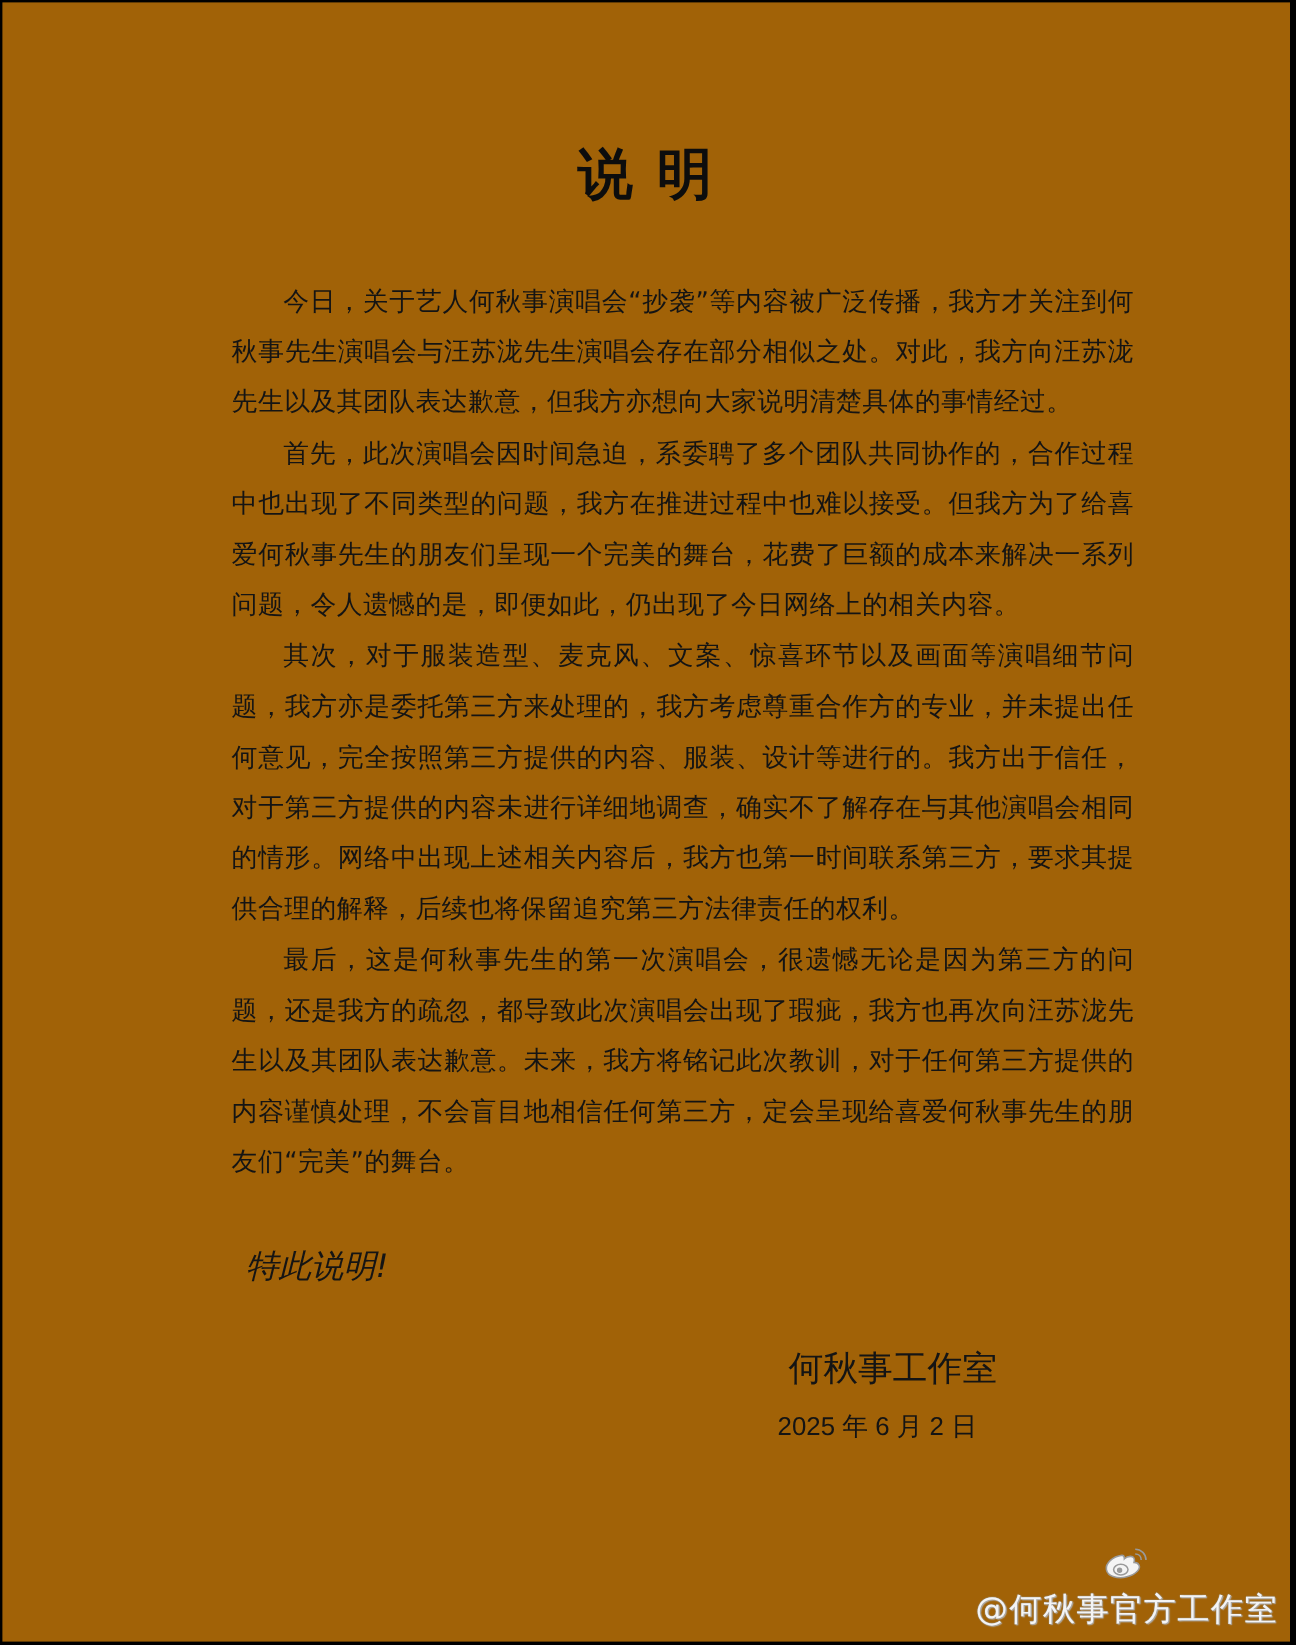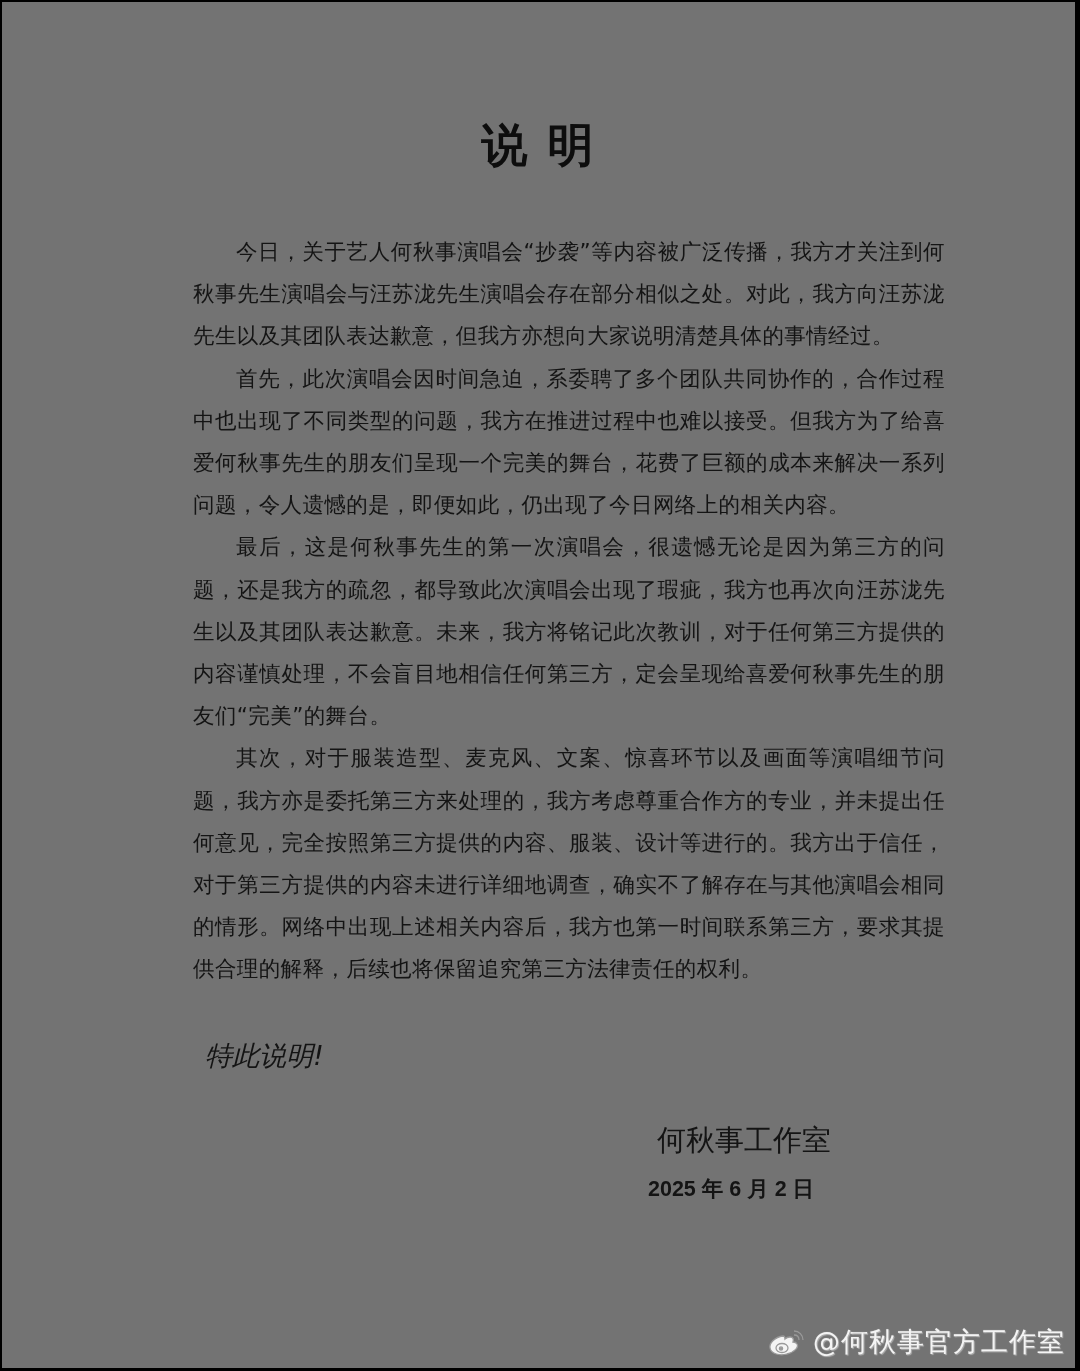--- a/index.html
+++ b/index.html
@@ -12,21 +12,21 @@
       height: 1371px;
       overflow: hidden;
       position: relative;
     }
     .page {
       position: absolute;
       left: 2px;
       top: 2px;
       width: 1073px;
       height: 1366px;
-      background: #737373;
+      background: #a16207;
       font-family: "DejaVu Sans", "Liberation Sans", sans-serif;
       color: #111111;
     }
     .title {
       position: absolute;
       left: 0;
       right: 0;
       top: 112px;
       text-align: center;
       font-size: 46px;
@@ -70,57 +70,58 @@
       font-size: 29px;
       line-height: 34px;
       color: #141414;
     }
     .date {
       position: absolute;
       left: 646px;
       top: 1170px;
       font-size: 21.5px;
       line-height: 34px;
-      font-weight: bold;
+      font-weight: normal;
       color: #141414;
       font-family: "Liberation Sans", "DejaVu Sans", sans-serif;
     }
     .watermark {
       position: absolute;
       right: 10px;
       bottom: 8px;
       display: flex;
       align-items: center;
       gap: 6px;
       color: #f4f4f4;
       font-size: 27px;
       line-height: 36px;
       letter-spacing: 1px;
       text-shadow:
         0 0 1px #9a9a9a,
         0 0 1px #9a9a9a,
         1px 1px 1px #b5b5b5;
+      flex-direction: column;
     }
     .weibo-icon {
       width: 40px;
       height: 32px;
       display: inline-block;
     }
   </style>
 </head>
 <body>
 
 <div class="page">
   <div class="title">说明</div>
 
   <div class="body-text">
     <p class="para">今日，关于艺人何秋事演唱会“抄袭”等内容被广泛传播，我方才关注到何秋事先生演唱会与汪苏泷先生演唱会存在部分相似之处。对此，我方向汪苏泷先生以及其团队表达歉意，但我方亦想向大家说明清楚具体的事情经过。</p>
     <p class="para">首先，此次演唱会因时间急迫，系委聘了多个团队共同协作的，合作过程中也出现了不同类型的问题，我方在推进过程中也难以接受。但我方为了给喜爱何秋事先生的朋友们呈现一个完美的舞台，花费了巨额的成本来解决一系列问题，令人遗憾的是，即便如此，仍出现了今日网络上的相关内容。</p>
+    <p class="para">其次，对于服装造型、麦克风、文案、惊喜环节以及画面等演唱细节问题，我方亦是委托第三方来处理的，我方考虑尊重合作方的专业，并未提出任何意见，完全按照第三方提供的内容、服装、设计等进行的。我方出于信任，对于第三方提供的内容未进行详细地调查，确实不了解存在与其他演唱会相同的情形。网络中出现上述相关内容后，我方也第一时间联系第三方，要求其提供合理的解释，后续也将保留追究第三方法律责任的权利。</p>
     <p class="para">最后，这是何秋事先生的第一次演唱会，很遗憾无论是因为第三方的问题，还是我方的疏忽，都导致此次演唱会出现了瑕疵，我方也再次向汪苏泷先生以及其团队表达歉意。未来，我方将铭记此次教训，对于任何第三方提供的内容谨慎处理，不会盲目地相信任何第三方，定会呈现给喜爱何秋事先生的朋友们“完美”的舞台。</p>
-    <p class="para">其次，对于服装造型、麦克风、文案、惊喜环节以及画面等演唱细节问题，我方亦是委托第三方来处理的，我方考虑尊重合作方的专业，并未提出任何意见，完全按照第三方提供的内容、服装、设计等进行的。我方出于信任，对于第三方提供的内容未进行详细地调查，确实不了解存在与其他演唱会相同的情形。网络中出现上述相关内容后，我方也第一时间联系第三方，要求其提供合理的解释，后续也将保留追究第三方法律责任的权利。</p>
   </div>
 
   <div class="closing">特此说明!</div>
   <div class="signature">何秋事工作室</div>
   <div class="date">2025 年 6 月 2 日</div>
 
   <div class="watermark">
     <span class="weibo-icon">
       <svg width="40" height="32" viewBox="0 0 40 32">
         <g fill="#f4f4f4" stroke="#9a9a9a" stroke-width="1.3">

